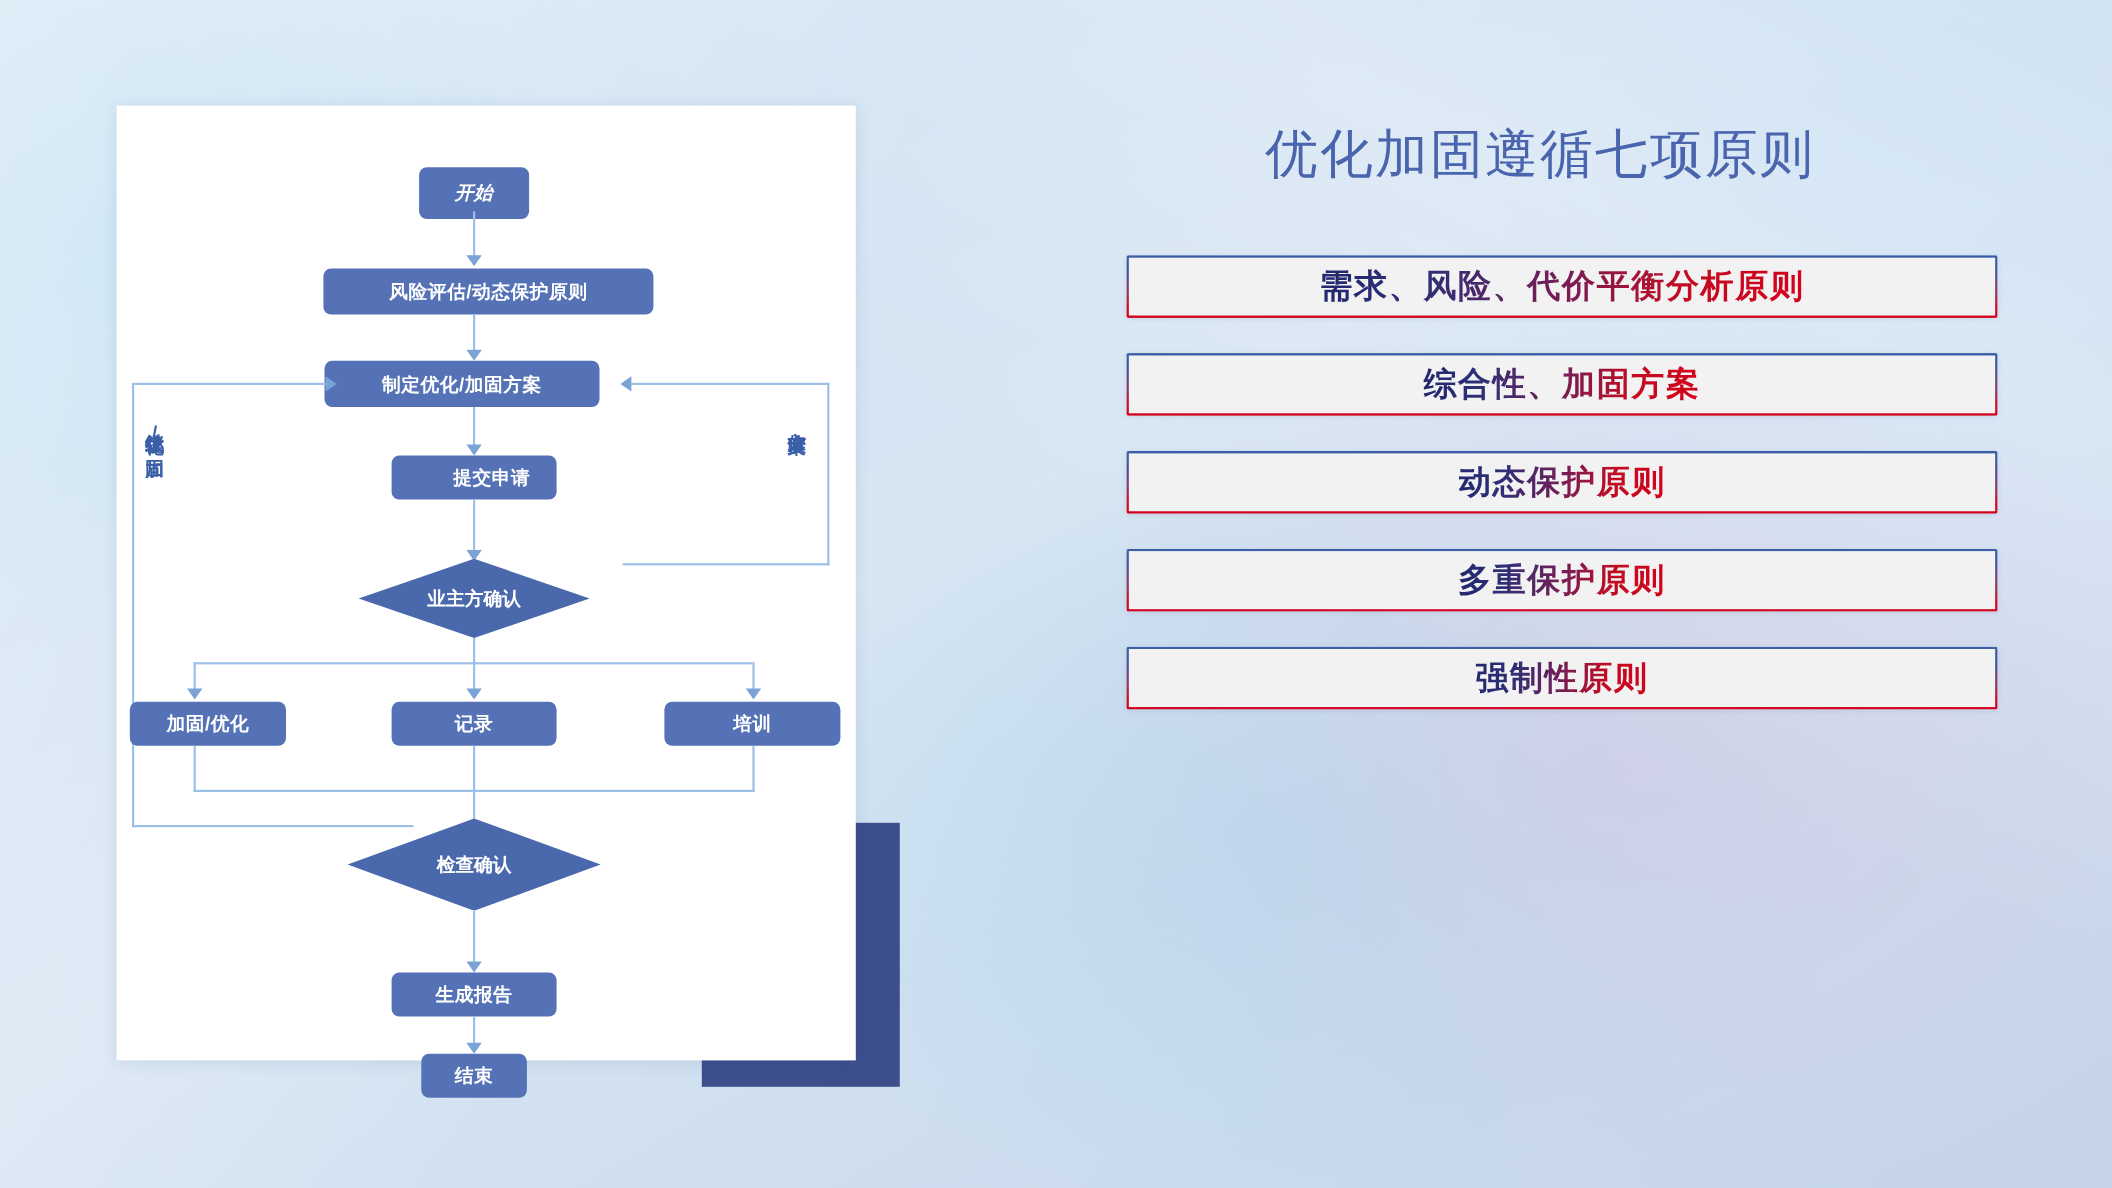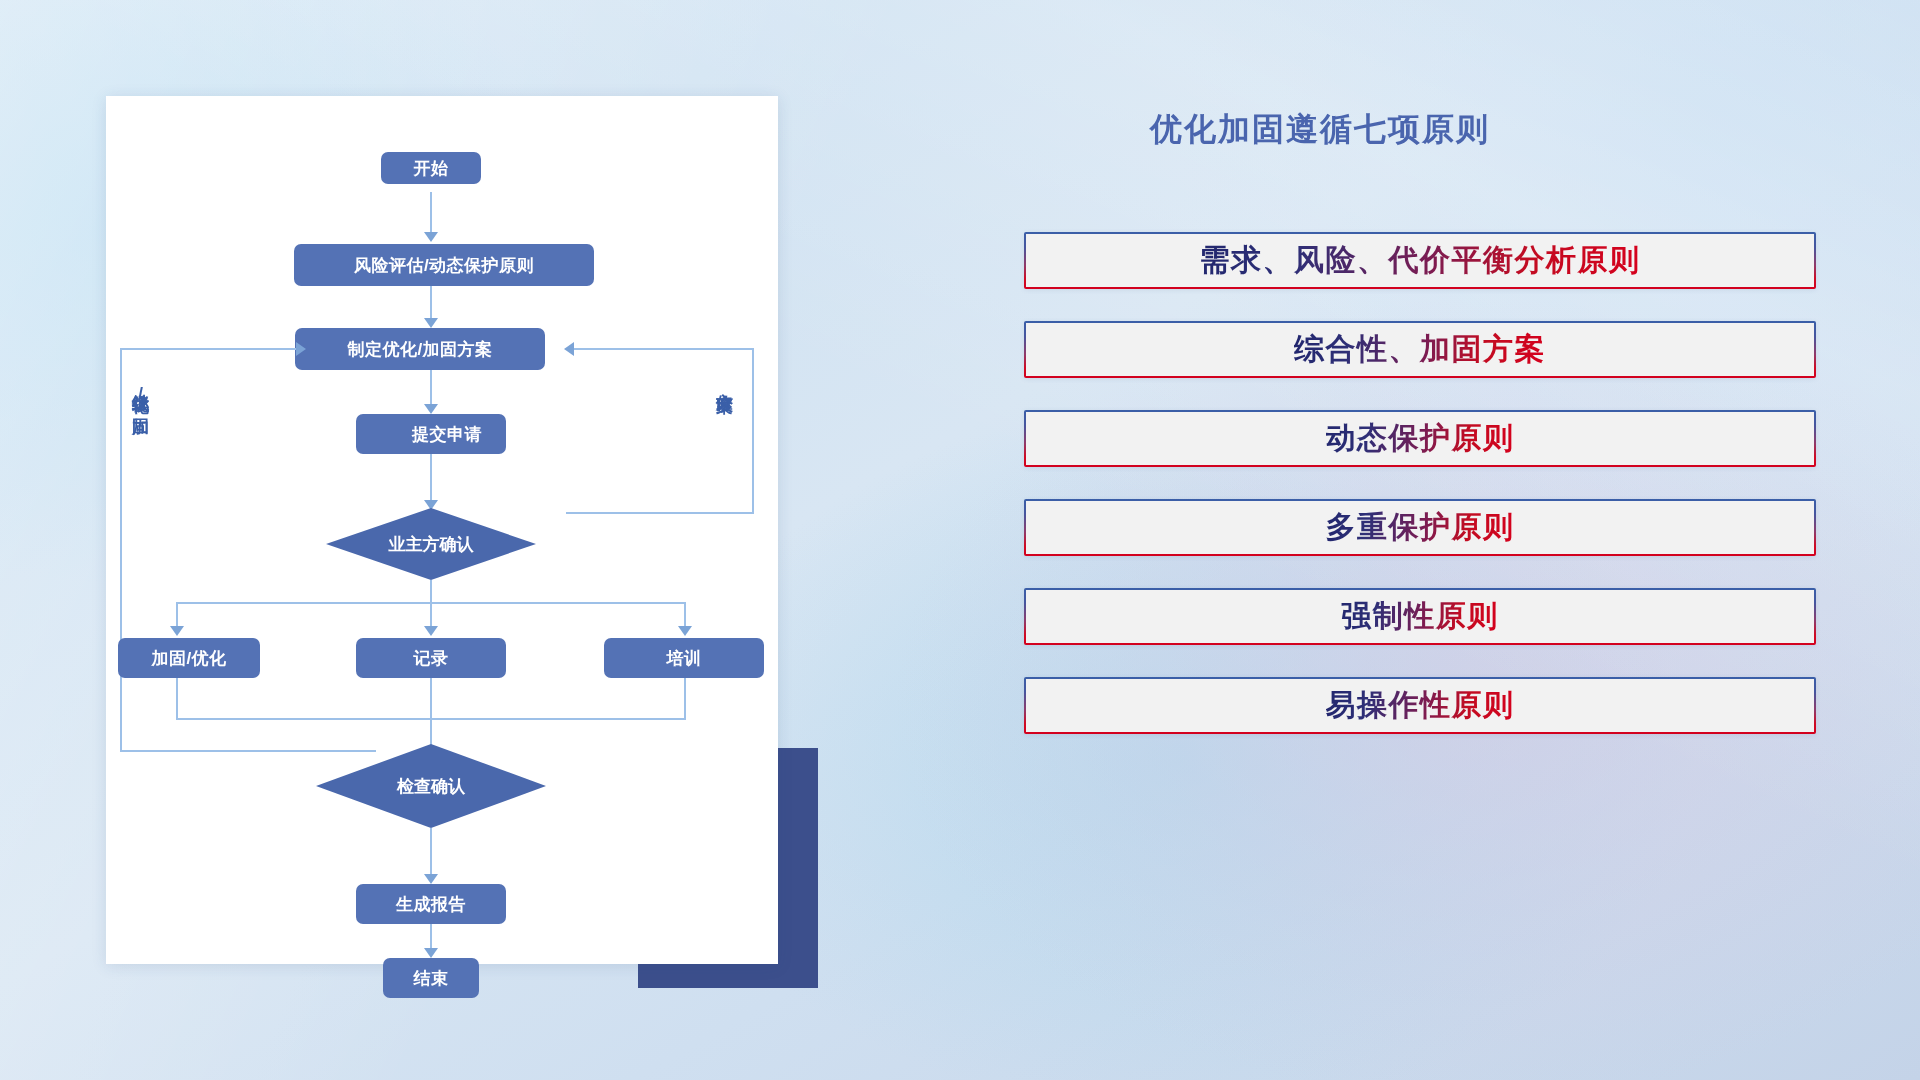--- a/index.html
+++ b/index.html
@@ -122,22 +122,22 @@
     font-weight: bold;
     letter-spacing: 1px;
     line-height: 1;
   }
 
   
   .right-title {
     position: absolute;
     left: 1150px;
     top: 108px;
-    font-size: 32px;
-    font-weight: bold;
+    font-size: 48px;
+    font-weight: normal;
     color: #4a65ae;
     letter-spacing: 2px;
     white-space: nowrap;
   }
 
   .cards {
     position: absolute;
     left: 1024px;
     top: 232px;
     width: 792px;
@@ -182,21 +182,21 @@
 </head>
 <body>
 
 <div id="slide">
 
   <div class="fc-shadow"></div>
 
   <div class="fc-card">
     <div class="fc-inner">
 
-      <div class="node" style="left:275px; top:56px; width:100px; height:32px;">
+      <div class="node" style="left:275px; top:56px; width:100px; height:47px;font-style:italic;">
         <span>开始</span>
       </div>
 
       <div class="vline" style="left:324px; top:96px; height:46px;"></div>
       <div class="arr-d" style="left:318px; top:136px;"></div>
 
       <div class="node" style="left:188px; top:148px; width:300px; height:42px;">
         <span>风险评估/动态保护原则</span>
       </div>
 
@@ -307,19 +307,16 @@
 
     <div class="pcard">
       <span class="pcard-text">多重保护原则</span>
     </div>
 
 
     <div class="pcard">
       <span class="pcard-text">强制性原则</span>
     </div>
 
-    <div class="pcard">
-      <span class="pcard-text">易操作性原则</span>
-    </div>
 
   </div>
 
 </div>
 
 </body></html>

